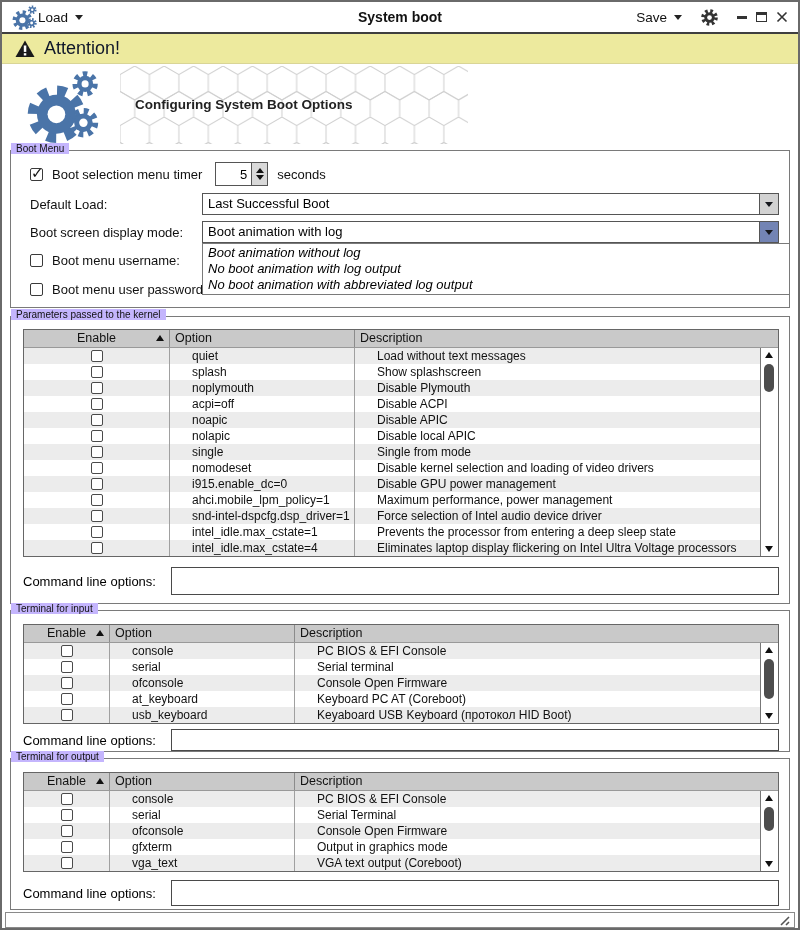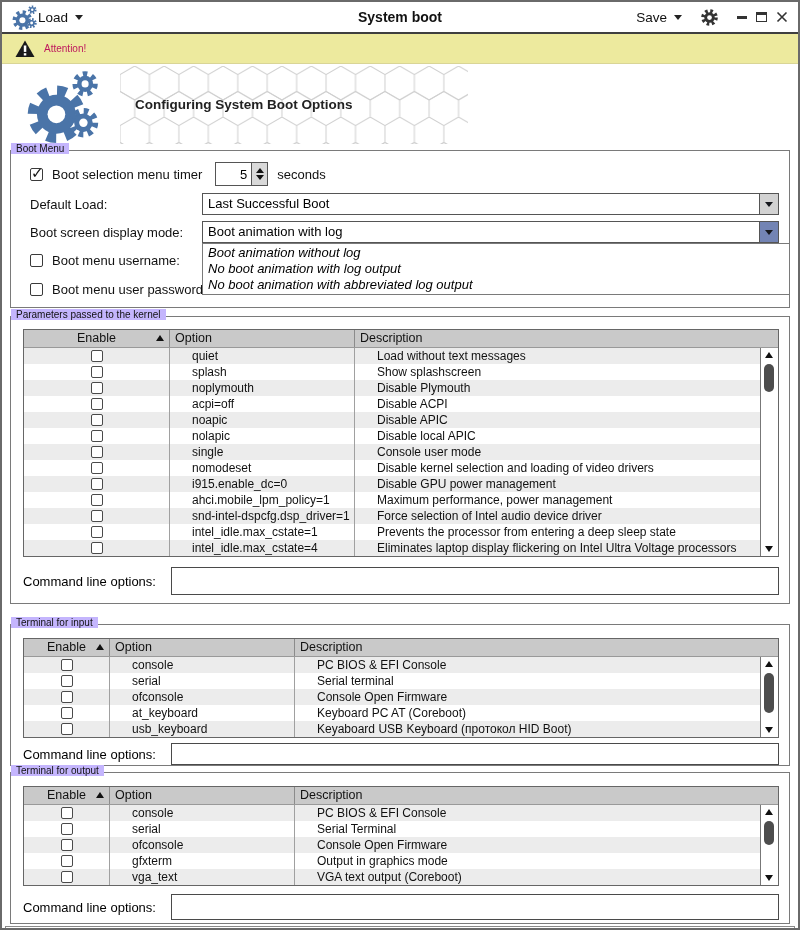--- a/index.html
+++ b/index.html
@@ -12,34 +12,34 @@
   .tb-center { flex:1; text-align:center; font-size:14px; font-weight:bold; color:#111; }
   .tb-right { width:230px; display:flex; align-items:center; justify-content:flex-end; gap:18px; }
   .menu-btn { display:flex; align-items:center; gap:7px; font-size:13.5px; color:#111; cursor:default; }
   .caret-down { width:0; height:0; border-left:4.5px solid transparent; border-right:4.5px solid transparent; border-top:5.5px solid #222; display:inline-block; }
   .winctl { display:flex; align-items:center; gap:9px; }
   .ic-min { width:10px; height:3px; background:#333; display:inline-block; }
   .ic-max { width:11px; height:10px; border:1.2px solid #333; border-top:3px solid #333; display:inline-block; }
 
   
   .banner { height:30px; background:#edea9e; border-bottom:1px solid #d9d596; display:flex; align-items:center; gap:9px; padding:0 13px; }
-  .banner-text { font-size:10px; color:#be185d; }
+  .banner-text { font-size:18px; color:#0f172a; }
 
   
   .hero { height:82px; position:relative; background:#fff; }
   .hero-gears { position:absolute; left:20px; top:3px; }
   .hexwrap { position:absolute; left:118px; top:2px; }
   .hero-heading { position:absolute; left:133px; top:33px; font-size:13.5px; font-weight:bold; color:#222; }
 
   
   .group { margin:0 8px; border:1px solid #7a7a7a; position:relative; background:#fff; }
   .group-title { position:absolute; top:-8px; left:0; background:#c4b5fd; padding:0 5px; font-size:10px; color:#111; }
   .g-boot   { margin-top:4px; height:158px; padding:12px 10px 0 19px; }
   .g-kernel { margin-top:8px; height:288px; padding:12px 10px 0 12px; }
-  .g-input  { margin-top:20px; height:142px; padding:13px 10px 0 12px; }
+  .g-input  { margin-top:6px; height:142px; padding:13px 10px 0 12px; }
   .g-output { margin-top:6px; height:152px; padding:13px 10px 0 12px; }
 
   
   .brow { display:flex; align-items:center; height:22px; }
   .brow + .brow { margin-top:8px; }
   .brow.r3 { margin-top:6px; }
   .brow.r4 { margin-top:7px; height:20px; }
   .brow.r5 { margin-top:9px; height:20px; }
   .blabel { font-size:13px; color:#111; }
   .lbl-col { width:172px; flex:none; }
@@ -291,21 +291,21 @@
             </div>
             <div class="td c-opt">nolapic</div>
             <div class="td c-desc">Disable local APIC</div>
           </div>
 
           <div class="tr">
             <div class="td c-en">
               <span class="row-cb"></span>
             </div>
             <div class="td c-opt">single</div>
-            <div class="td c-desc">Console user mode</div>
+            <div class="td c-desc">Single from mode</div>
           </div>
 
           <div class="tr">
             <div class="td c-en">
               <span class="row-cb"></span>
             </div>
             <div class="td c-opt">nomodeset</div>
             <div class="td c-desc">Disable kernel selection and loading of video drivers</div>
           </div>
 

